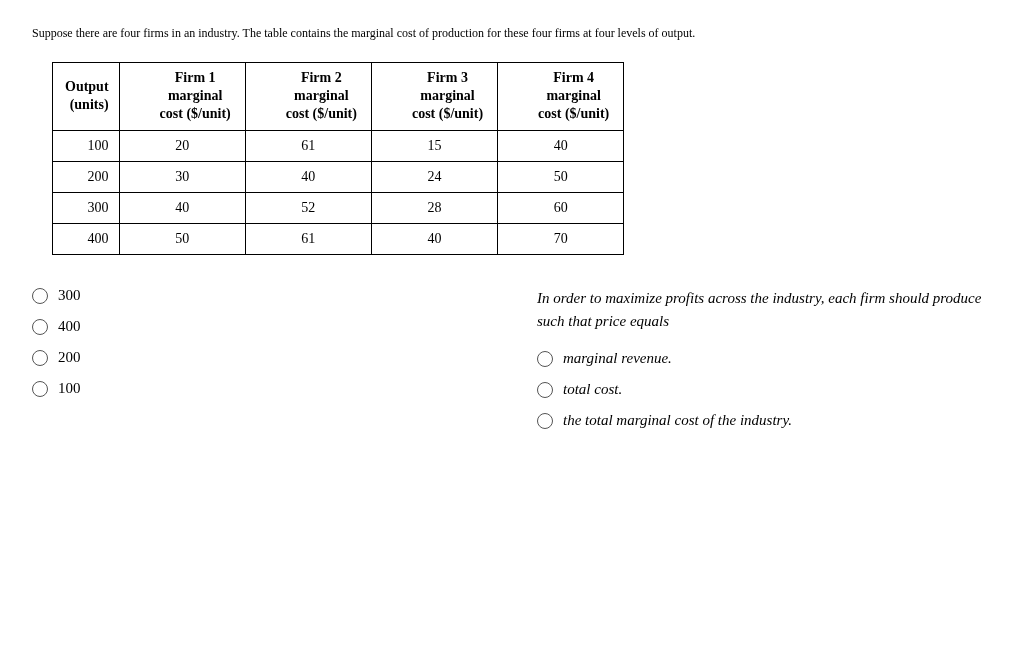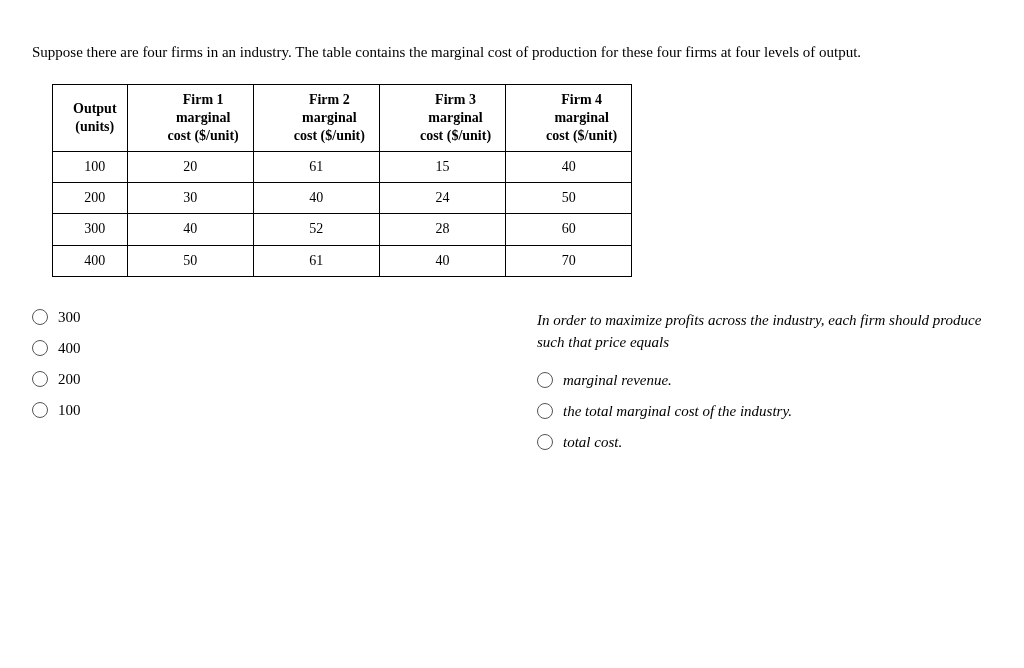--- a/index.html
+++ b/index.html
@@ -12,25 +12,24 @@
       background: #ffffff;
       font-family: Georgia, 'Times New Roman', Times, serif;
       font-size: 15px;
       color: #000000;
       padding: 24px 32px;
       width: 1024px;
       min-height: 668px;
     }
 
     .intro-text {
-      font-size: 15px;
+      font-size: 12px;
       line-height: 1.5;
       margin-bottom: 20px;
       max-width: 900px;
-      margin-top: 17px;
     }
 
     .table-container {
       margin-bottom: 32px;
       margin-left: 20px;
     }
 
     table {
       border-collapse: collapse;
       font-size: 14px;
@@ -43,22 +42,22 @@
       vertical-align: middle;
       line-height: 1.3;
     }
 
     table thead tr th {
       font-weight: bold;
       padding-left: 40px;
     }
 
     .col-output {
-      text-align: center;
-      padding-left: 20px;
+      text-align: right;
+      padding-left: 12px;
       padding-right: 10px;
     }
 
     .questions-section {
       display: flex;
       flex-direction: row;
       gap: 0;
       margin-top: 8px;
     }
 
@@ -188,21 +187,21 @@
 
   <div class="question-right">
     <p class="question-text">In order to maximize profits across the industry, each firm should produce such that price equals</p>
     <ul class="options-list" id="options2">
         <li class="option-item">
           <span class="radio-circle"></span>
                     <span>marginal revenue.</span>
         </li>
         <li class="option-item">
           <span class="radio-circle"></span>
+                    <span>total cost.</span>
+        </li>
+        <li class="option-item">
+          <span class="radio-circle"></span>
                     <span>the total marginal cost of the industry.</span>
-        </li>
-        <li class="option-item">
-          <span class="radio-circle"></span>
-                    <span>total cost.</span>
         </li>
       </ul>
   </div>
 </div>
 
 </body></html>

